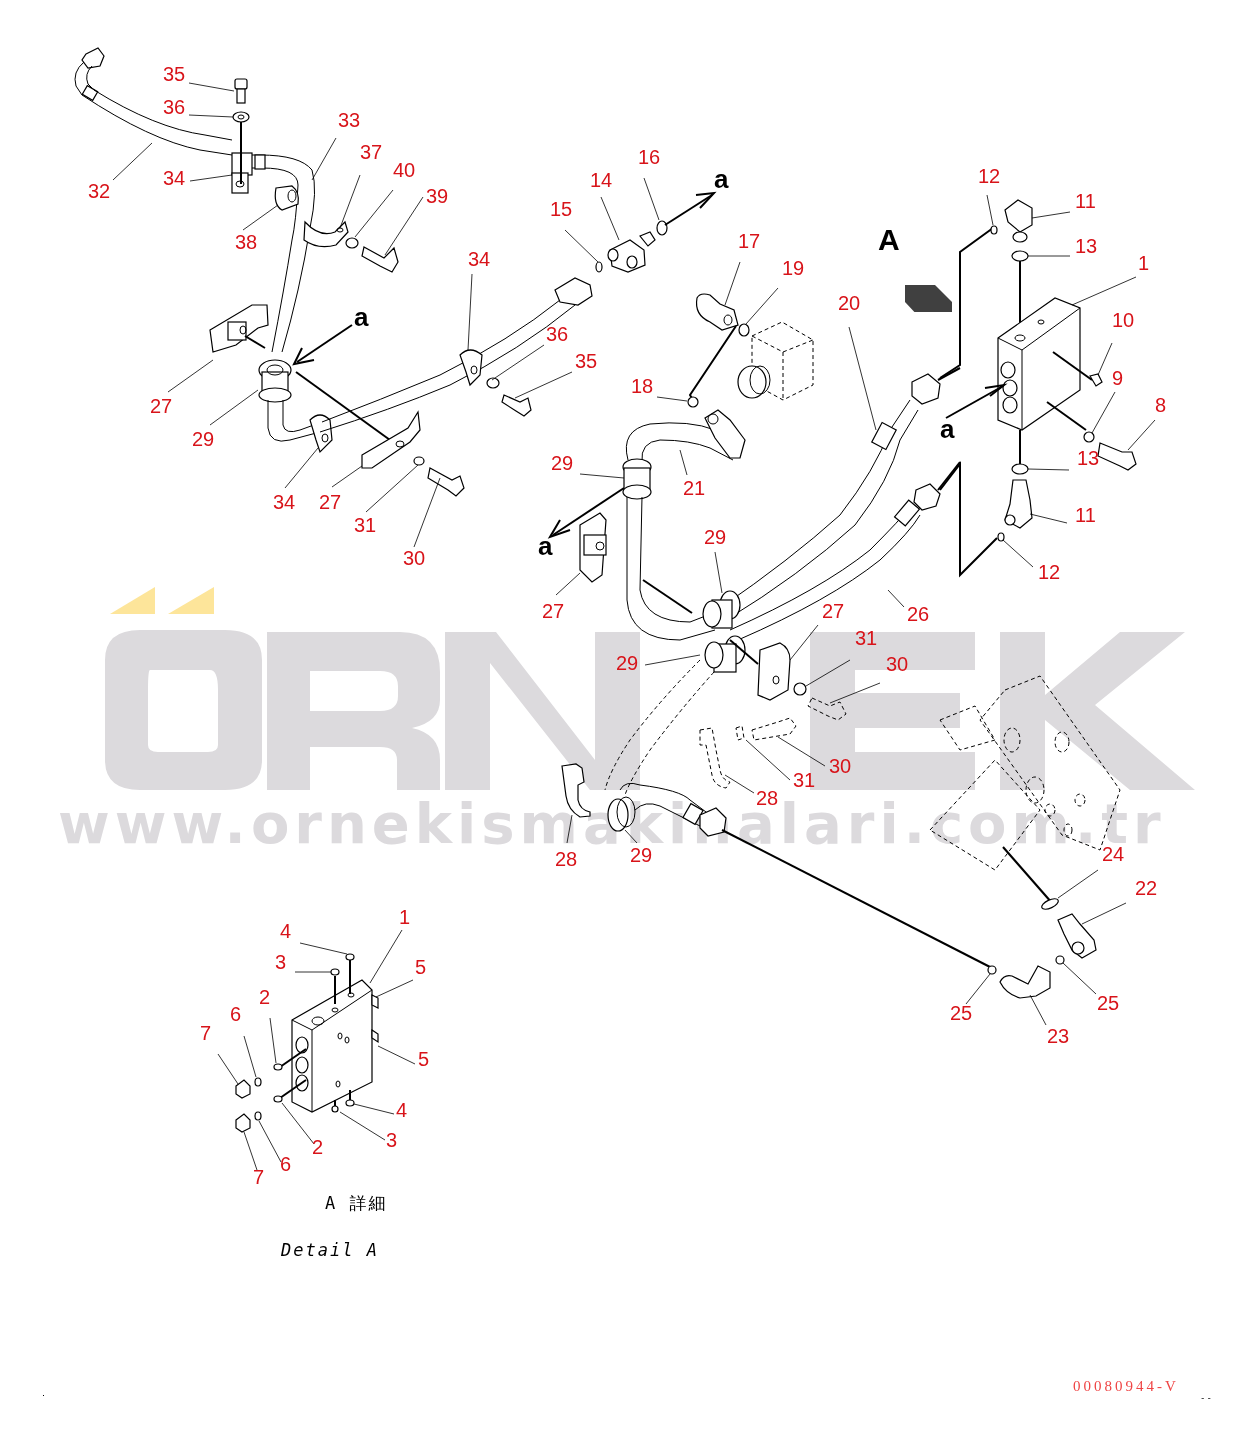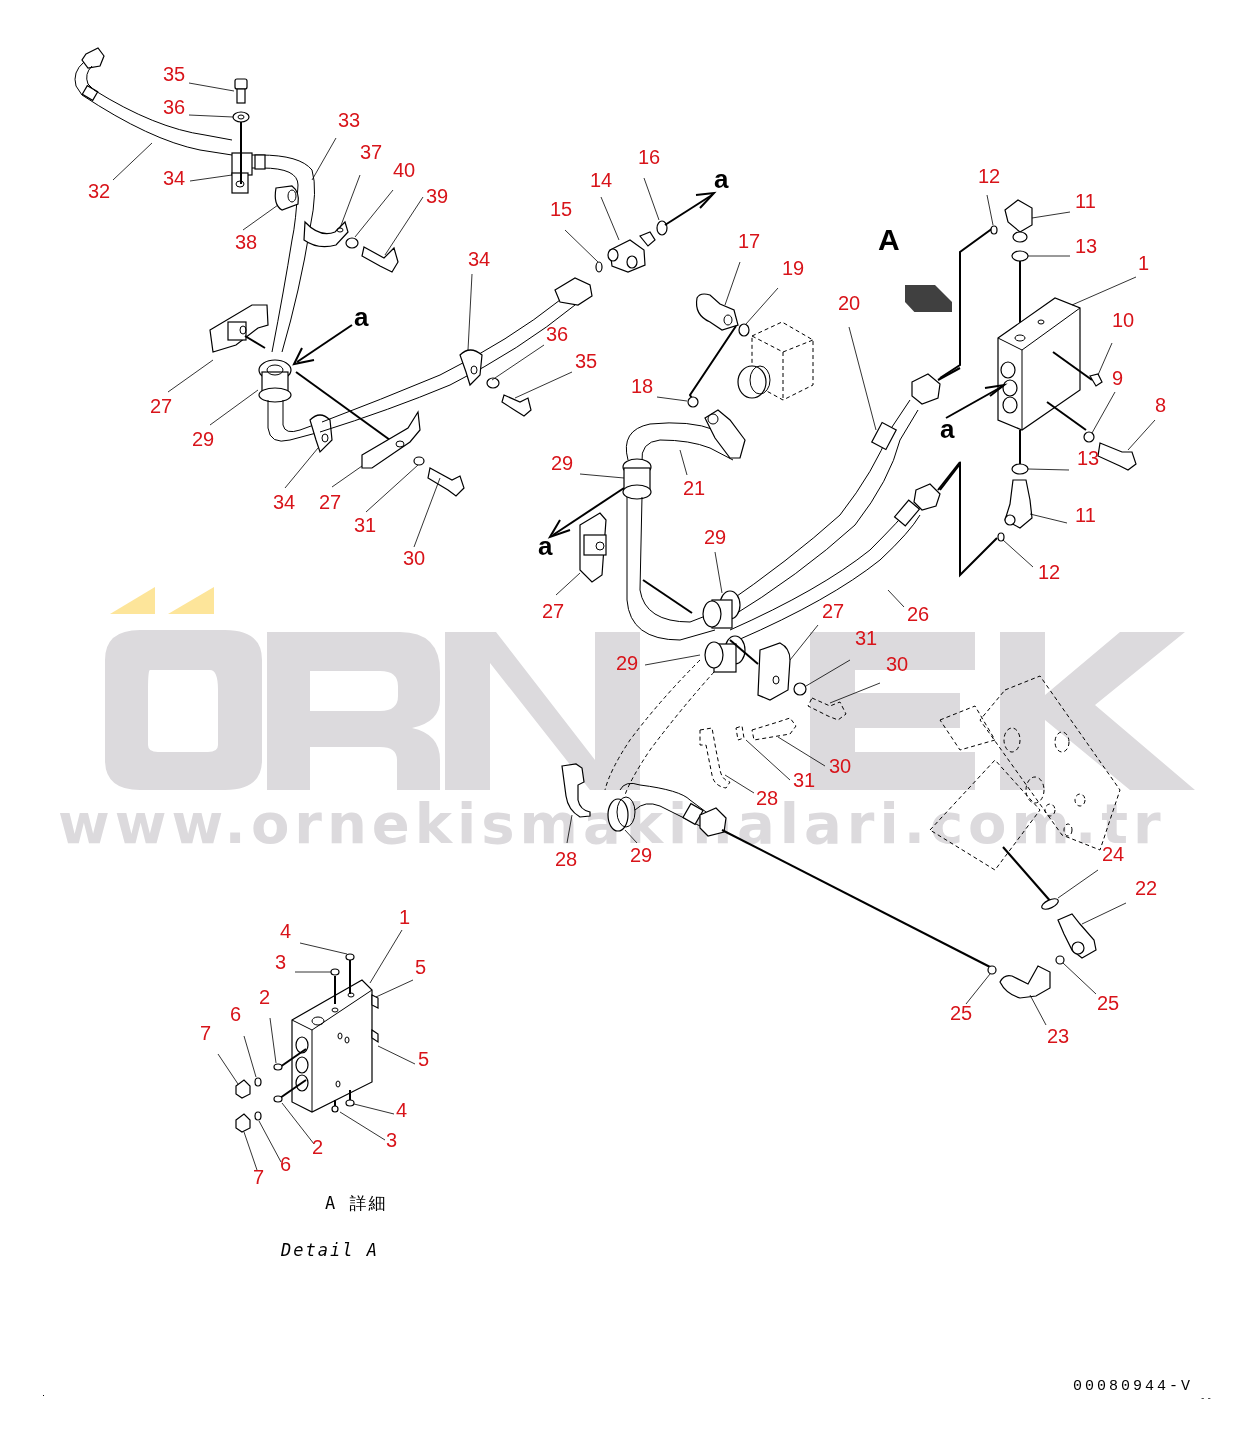--- a/index.html
+++ b/index.html
@@ -2,21 +2,21 @@
 <html><head>
 <meta charset="utf-8">
 <style>
   html, body { margin: 0; padding: 0; background: #ffffff; }
   body { width: 1254px; height: 1450px; position: relative; overflow: hidden; font-family: "Liberation Sans", sans-serif; }
   #canvas { position: absolute; left: 0; top: 0; width: 1254px; height: 1450px; }
   .wm-text { font-family: "DejaVu Sans", sans-serif; font-weight: bold; }
   .callout { font-family: "Liberation Sans", sans-serif; font-size: 20px; fill: #d8141a; }
   .view-letter { font-family: "Liberation Sans", sans-serif; font-weight: bold; fill: #000; }
   .caption { position: absolute; left: 281px; font-family: "DejaVu Sans Mono", monospace; font-size: 17px; letter-spacing: 2px; color: #000; }
-  .docnum { position: absolute; left: 1073px; top: 1378px; font-family: Liberation Mono, monospace; font-size: 15px; letter-spacing: 3px; color: #000000; }
+  .docnum { position: absolute; left: 1073px; top: 1378px; font-family: Liberation Serif, serif; font-size: 15px; letter-spacing: 3px; color: #ef4444; }
   .ln { stroke: #000; stroke-width: 1; fill: none; }
   .lnb { stroke: #000; stroke-width: 2; fill: none; }
   .part { stroke: #000; stroke-width: 1.2; fill: #fff; }
   .dash { stroke: #000; stroke-width: 1; fill: none; stroke-dasharray: 4 3; }
 </style>
 </head>
 <body>
 
 <svg id="canvas" viewBox="0 0 1254 1450" xmlns="http://www.w3.org/2000/svg">
 

